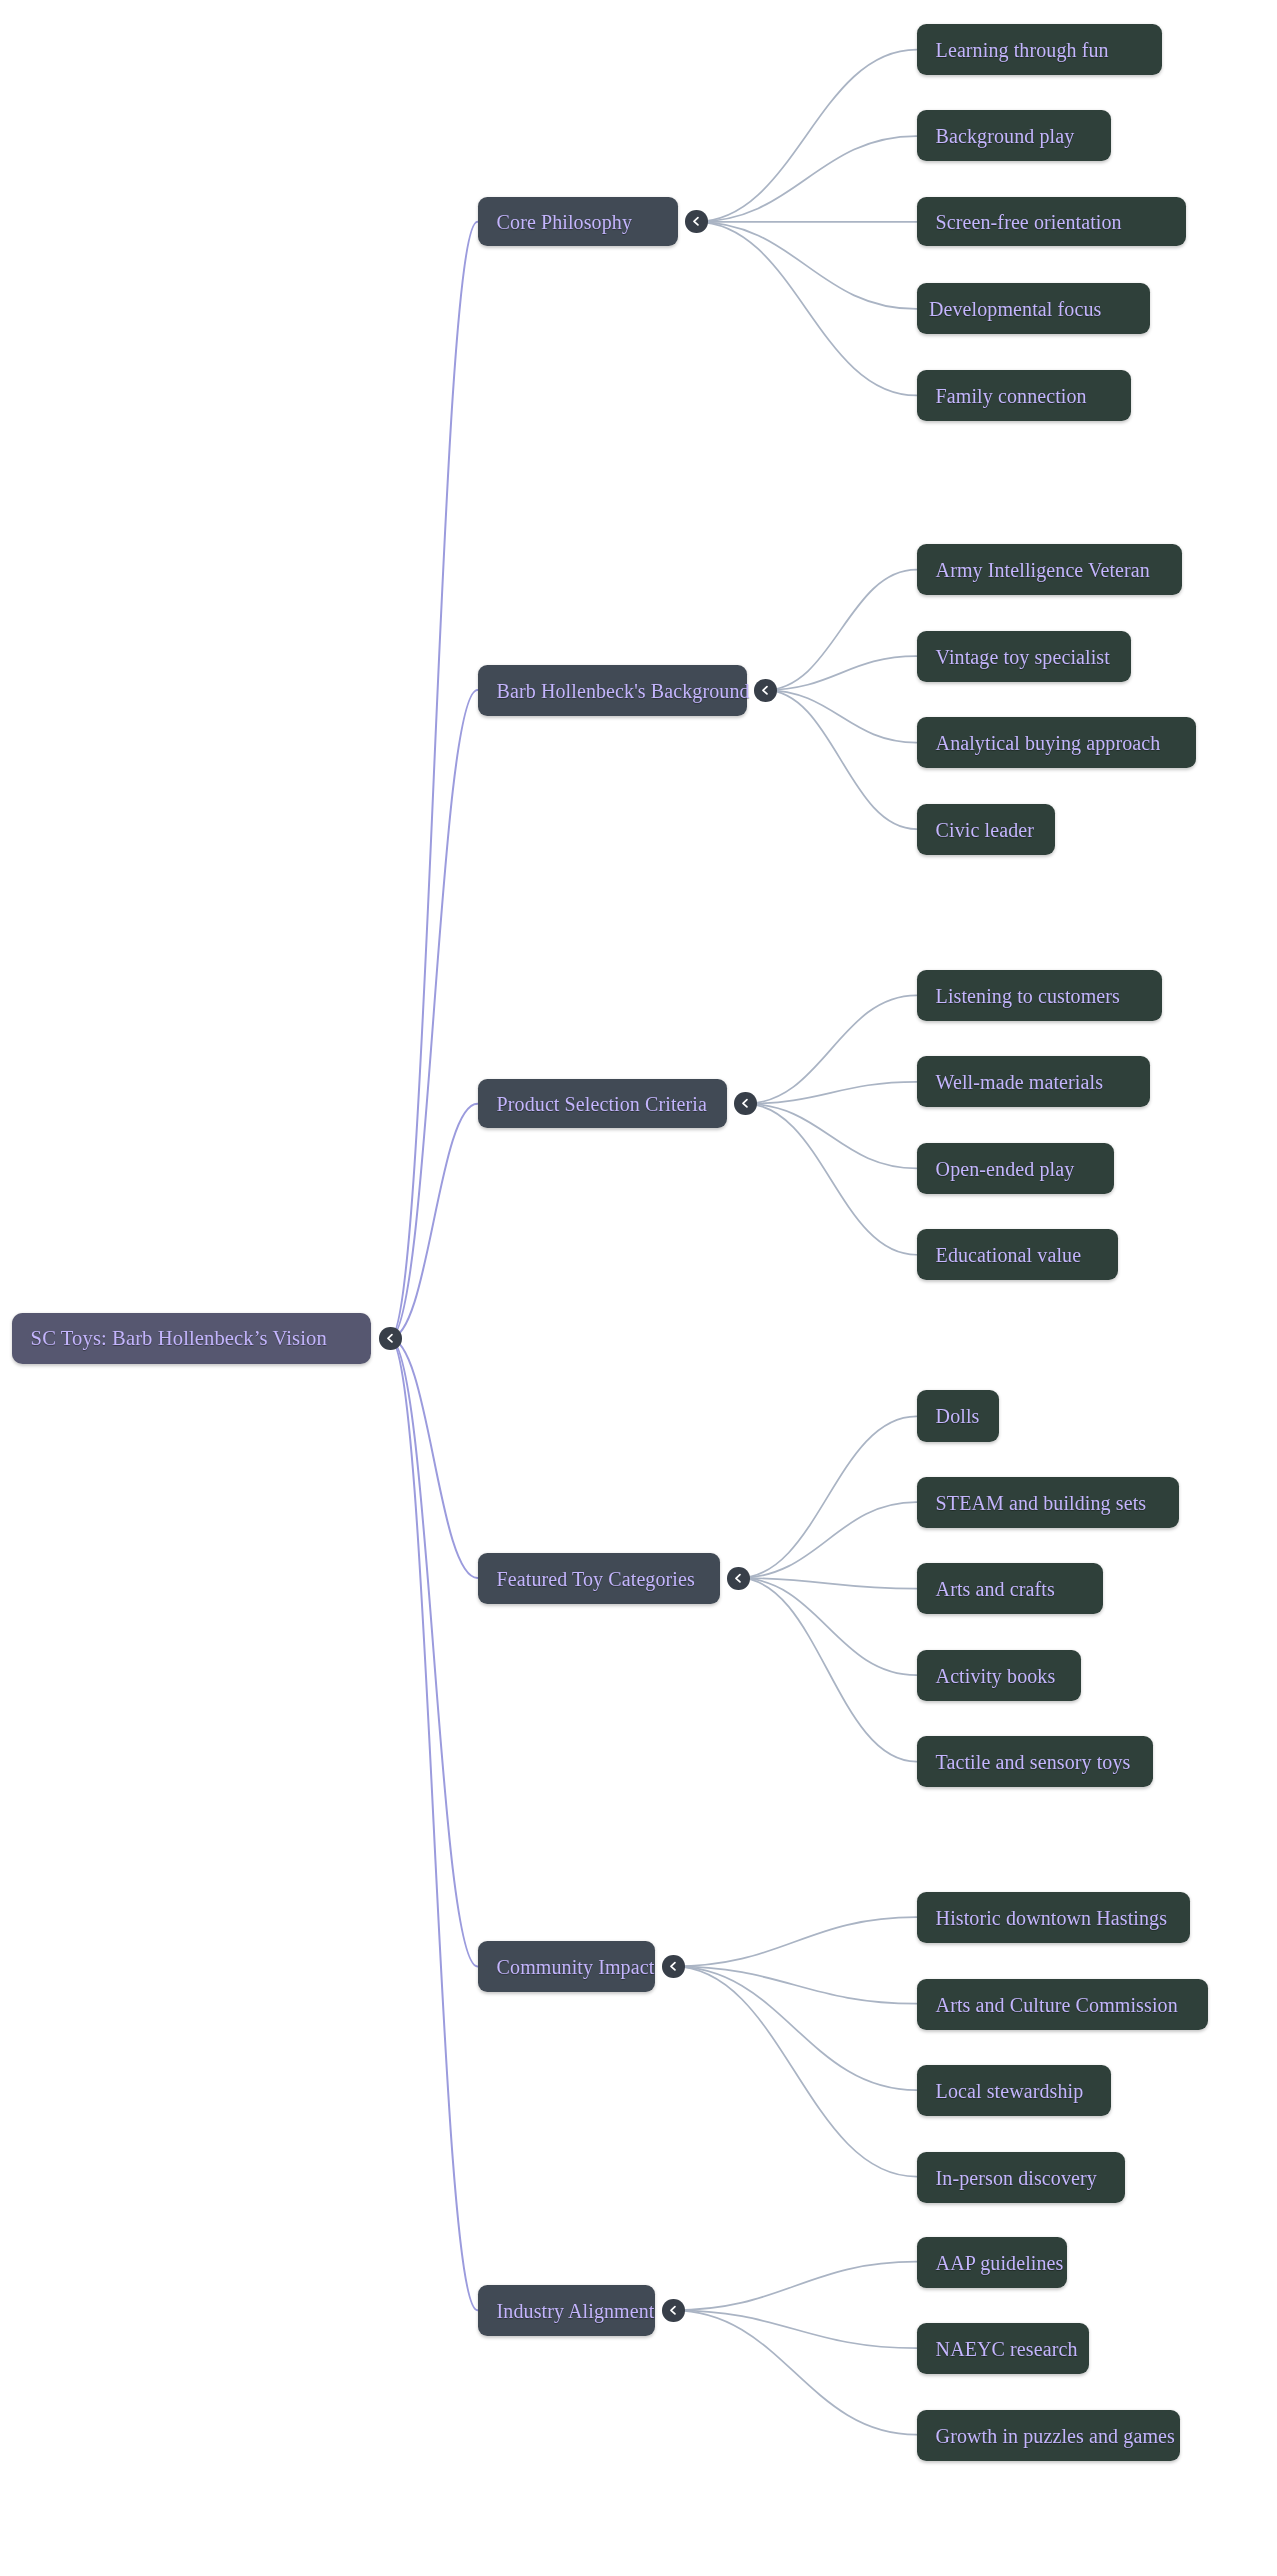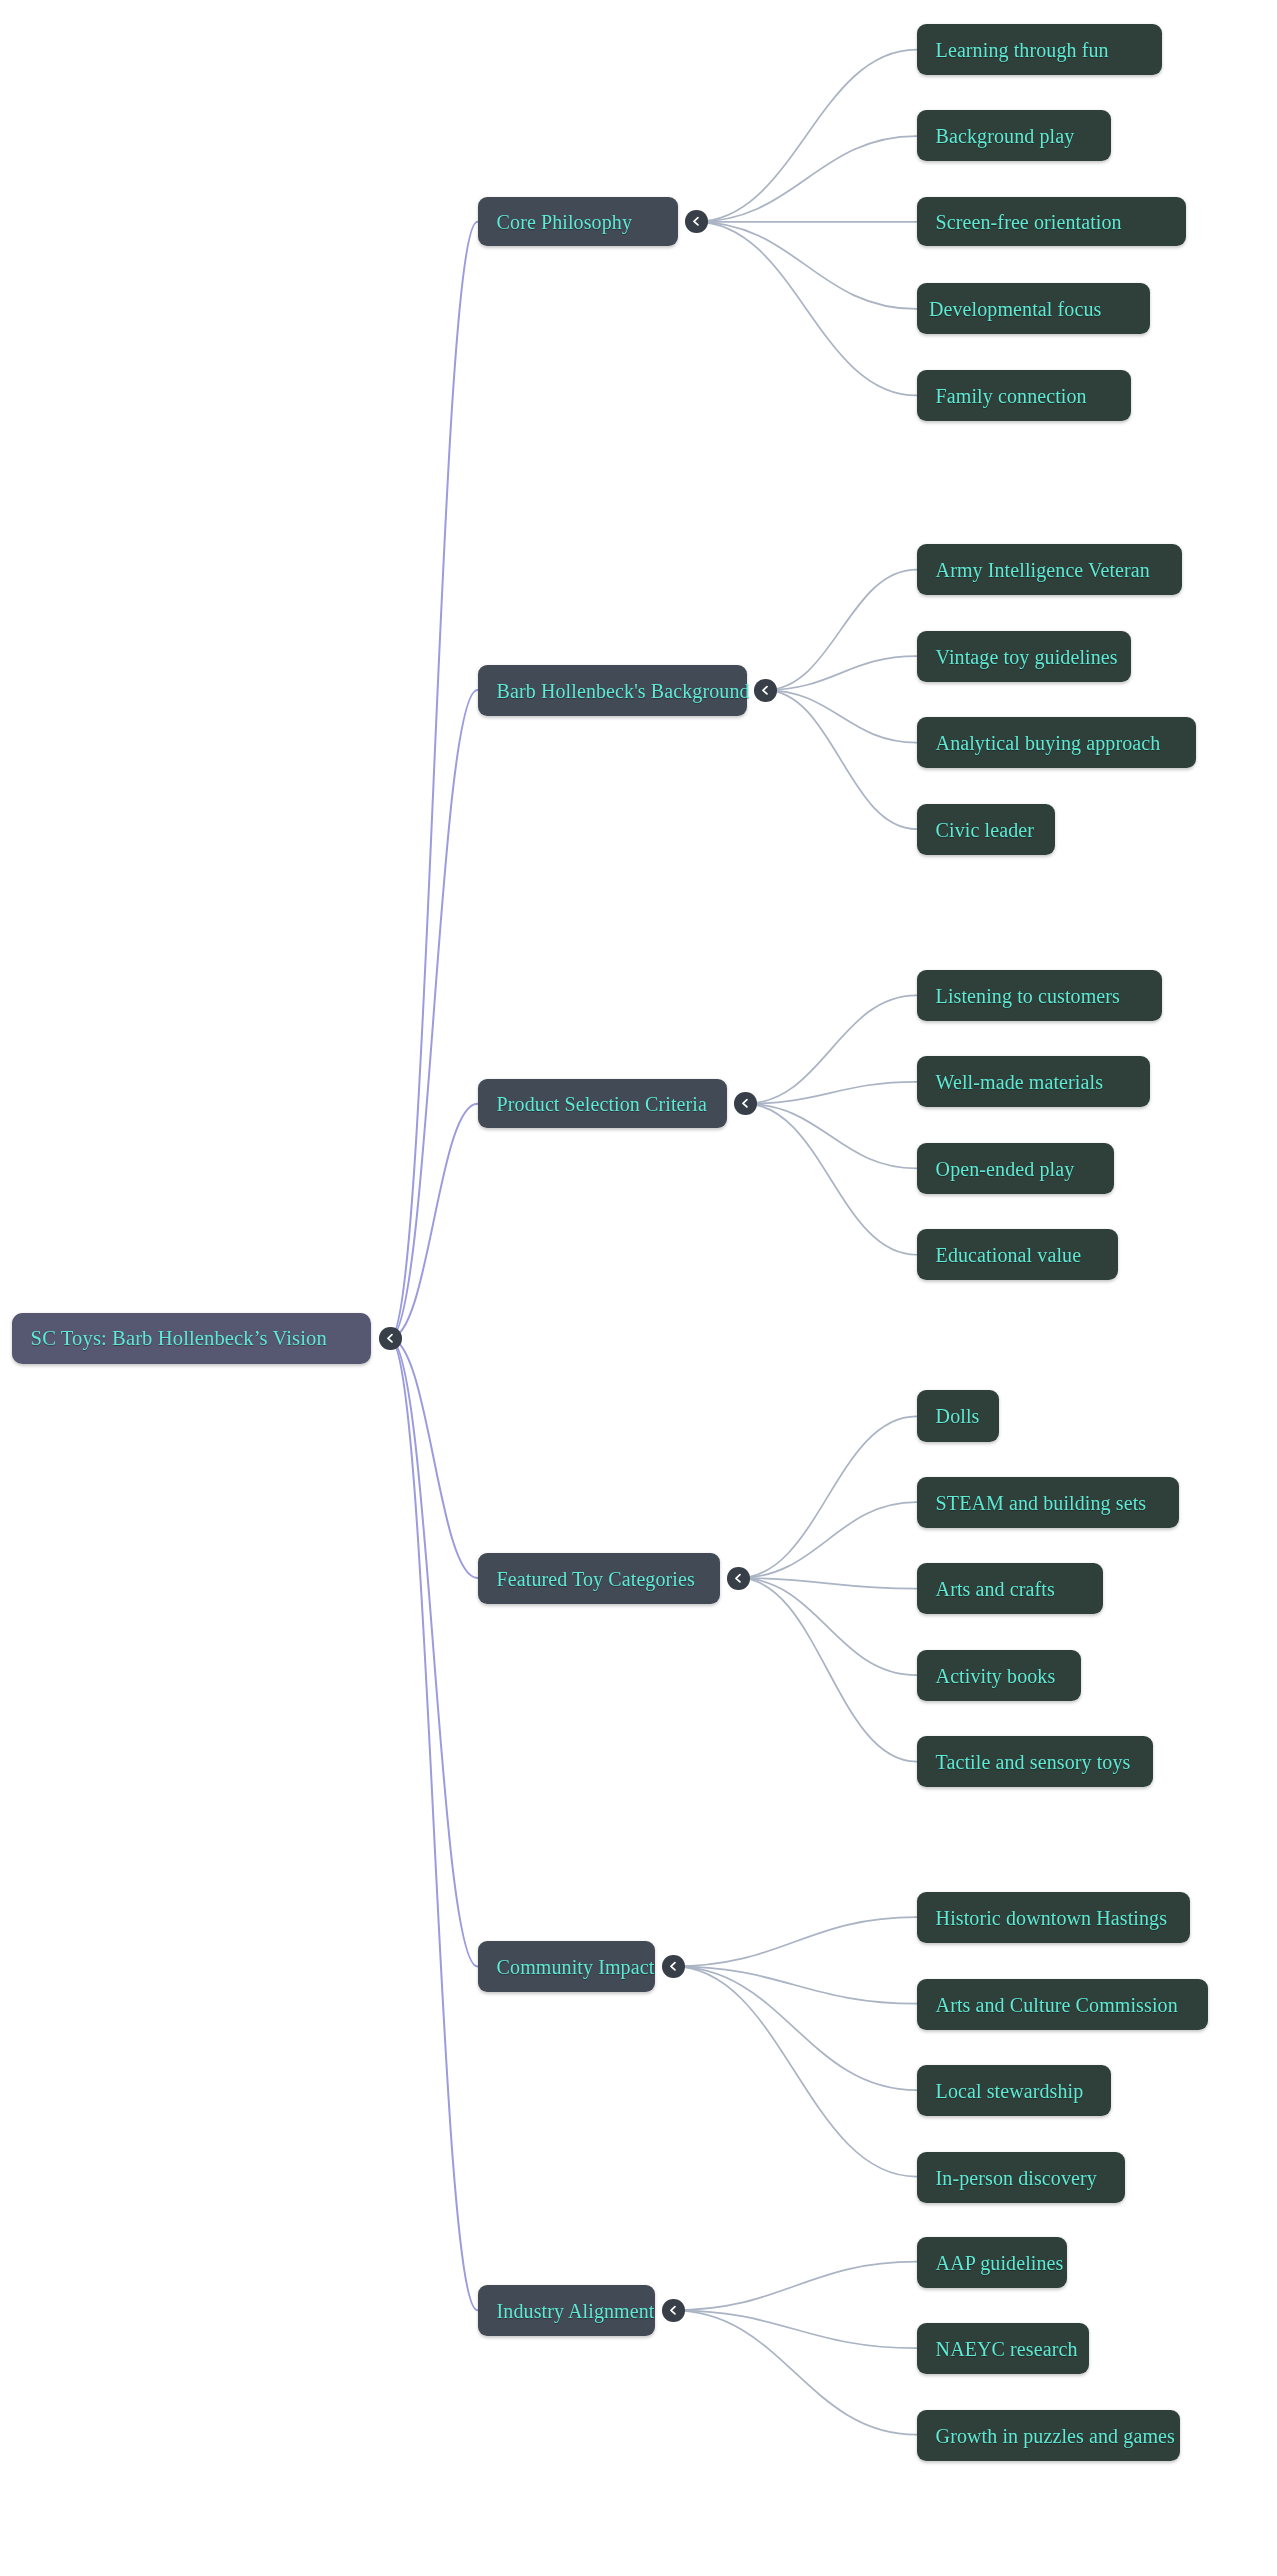--- a/index.html
+++ b/index.html
@@ -31,21 +31,21 @@
     border-radius: 9.3px;
     padding: 0 18.6px;
     color: #ffffff;
     white-space: nowrap;
     box-shadow: 0 1.3px 3.3px rgba(0,0,0,0.22);
   }
   .node-label {
     font-size: 20px;
     line-height: 1;
     letter-spacing: 0.1px;
-    color: #5eead4;
+    color: #c4b5fd;
     text-shadow: 0 0.7px 0.7px rgba(0,0,0,0.35);
   }
   .node.root {
     background: #565770;
     border-radius: 10.6px;
   }
   .node.root .node-label { font-size: 20.6px; }
   .node.branch {
     background: #414a55;
   }
@@ -137,21 +137,21 @@
       <div class="toggle" style="left: 754px; top: 679px;">
         <svg width="10.6" height="10.6" viewBox="0 0 16 16">
           <path d="M10.5 2.5 L4.5 8 L10.5 13.5" fill="none" stroke="#ffffff" stroke-width="2.6" stroke-linecap="round" stroke-linejoin="round"></path>
         </svg>
         <span style="position: absolute; width: 0.7px; height: 0.7px; overflow: hidden; clip: rect(0px, 0px, 0px, 0px);">&lt;</span>
       </div>
       <div class="node leaf" style="left: 917px; top: 544px; width: 265px; height: 51px;">
         <span class="node-label">Army Intelligence Veteran</span>
       </div>
       <div class="node leaf" style="left: 917px; top: 631px; width: 214px; height: 51px;">
-        <span class="node-label">Vintage toy guidelines</span>
+        <span class="node-label">Vintage toy specialist</span>
       </div>
       <div class="node leaf" style="left: 917px; top: 717px; width: 279px; height: 51px;">
         <span class="node-label">Analytical buying approach</span>
       </div>
       <div class="node leaf" style="left: 917px; top: 804px; width: 138px; height: 51px;">
         <span class="node-label">Civic leader</span>
       </div>
       <div class="node branch" style="left: 478px; top: 1079px; width: 249px; height: 49px;">
         <span class="node-label">Product Selection Criteria</span>
       </div>

